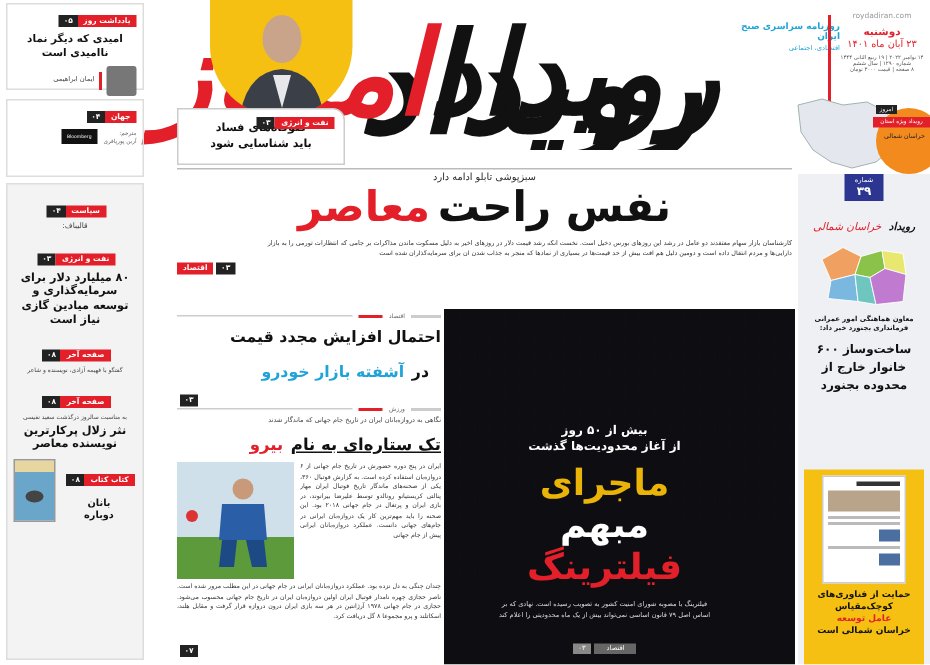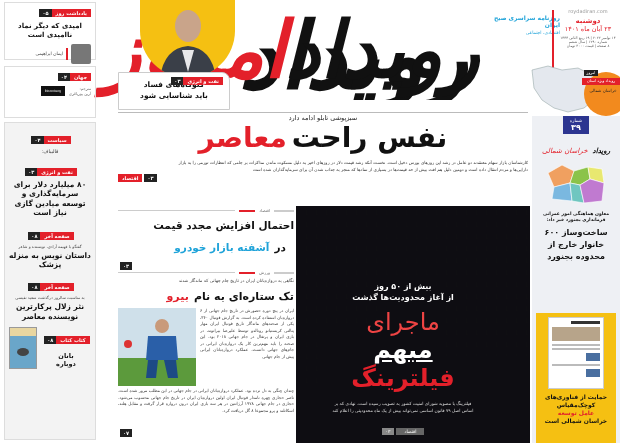--- a/index.html
+++ b/index.html
@@ -90,21 +90,20 @@
     <div><span class="tag">سیاست</span><span class="pg">۰۴</span></div>
     <div class="small" style="margin-top:2px;">قالیباف:</div>
   </div>
   <div style="text-align:center;margin-top:5px;">
     <div><span class="tag">نفت و انرژی</span><span class="pg">۰۳</span></div>
     <div class="hl" style="font-size:7.5px;margin-top:2px;">۸۰ میلیارد دلار برای سرمایه‌گذاری و توسعه میادین گازی نیاز است</div>
   </div>
   <div style="text-align:center;margin-top:5px;">
     <div><span class="tag">صفحه آخر</span><span class="pg">۰۸</span></div>
     <div class="small" style="margin-top:2px;font-size:4px;">گفتگو با فهیمه آزادی، نویسنده و شاعر</div>
-    <div class="hl" style="font-size:7.5px;margin-top:2px;">داستان نویس به منزله پزشک</div>
   </div>
   <div style="text-align:center;margin-top:5px;">
     <div><span class="tag">صفحه آخر</span><span class="pg">۰۸</span></div>
     <div class="small" style="margin-top:2px;font-size:4px;">به مناسبت سالروز درگذشت سعید نفیسی</div>
     <div class="hl" style="font-size:7.5px;margin-top:2px;">نثر زلال پرکارترین نویسنده معاصر</div>
   </div>
   <div style="display:flex;margin-top:6px;gap:4px;align-items:flex-start;">
     <div style="flex:1;text-align:center;">
       <div><span class="tag">کتاب کتاب</span><span class="pg">۰۸</span></div>
       <div class="hl" style="font-size:6.5px;margin-top:6px;width:30px;margin-right:auto;margin-left:auto;">بانان دوباره</div>
@@ -144,21 +143,21 @@
 
 <div class="abs" style="left:118px;top:270px;width:176px;">
   <div style="display:flex;align-items:center;gap:4px;">
     <span style="flex:0 0 20px;height:2px;background:#ccc;"></span>
     <span style="font-size:4px;color:#666;">ورزش</span>
     <span style="flex:0 0 16px;height:2px;background:#e3202a;"></span>
     <span style="flex:1;height:1px;background:#ccc;"></span>
   </div>
   <div style="font-size:4.4px;color:#444;text-align:right;margin-top:3px;">نگاهی به دروازه‌بانان ایران در تاریخ جام جهانی که ماندگار شدند</div>
   <div style="text-align:right;margin-top:2px;">
-    <span style="font-size:11px;font-weight:bold;">تک ستاره‌ای به نام</span>
+    <span style="font-size:11px;font-weight:bold;text-decoration:underline;">تک ستاره‌ای به نام</span>
     <span style="font-size:11px;font-weight:bold;color:#e3202a;">بیرو</span>
   </div>
   <div style="display:flex;gap:4px;margin-top:4px;">
     <div class="body-text" style="flex:1;height:78px;overflow:hidden;font-size:4.2px;">ایران در پنج دوره حضورش در تاریخ جام جهانی از ۶ دروازه‌بان استفاده کرده است. به گزارش فوتبال ۳۶۰، یکی از صحنه‌های ماندگار تاریخ فوتبال ایران مهار پنالتی کریستیانو رونالدو توسط علیرضا بیرانوند، در بازی ایران و پرتغال در جام جهانی ۲۰۱۸ بود. این صحنه را باید مهم‌ترین کار یک دروازه‌بان ایرانی در جام‌های جهانی دانست. عملکرد دروازه‌بانان ایرانی پیش از جام جهانی</div>
     <div style="flex:0 0 78px;height:78px;background:linear-gradient(135deg,#d9e6c8 0%,#c7d7e8 40%,#5b8f3a 100%);position:relative;overflow:hidden;">
       <svg width="78" height="78" viewBox="0 0 78 78">
         <rect x="0" y="0" width="78" height="78" fill="#cfe0ea"></rect>
         <rect x="0" y="50" width="78" height="28" fill="#5c9a3c"></rect>
         <circle cx="44" cy="18" r="7" fill="#c99a7a"></circle>
         <path d="M30 28 L58 28 L60 52 L28 52 Z" fill="#2a5fa8"></path>
@@ -179,22 +178,22 @@
       </pattern>
     </defs>
     <rect x="0" y="0" width="90" height="120" fill="url(#bin)" style="color:#8b2bb5" opacity="0.7"></rect>
     <rect x="90" y="0" width="60" height="80" fill="url(#bin)" style="color:#6a3fb8" opacity="0.6"></rect>
     <rect x="150" y="0" width="84" height="150" fill="url(#bin)" style="color:#2fb84a" opacity="0.75"></rect>
     <rect x="0" y="120" width="30" height="60" fill="url(#bin)" style="color:#c12a4a" opacity="0.6"></rect>
   </svg>
   <div class="abs" style="left:0;top:76px;width:214px;text-align:center;">
     <div style="font-size:8px;font-weight:bold;color:#fff;">بیش از ۵۰ روز</div>
     <div style="font-size:8px;font-weight:bold;color:#fff;margin-top:2px;">از آغاز محدودیت‌ها گذشت</div>
-    <div style="font-size:24px;font-weight:normal;color:#ef4444;line-height:28px;margin-top:6px;">ماجرای</div>
-    <div style="font-size:24px;font-weight:bold;color:#fff;line-height:28px;text-decoration:underline;">مبهم</div>
+    <div style="font-size:24px;font-weight:bold;color:#eab308;line-height:28px;margin-top:6px;">ماجرای</div>
+    <div style="font-size:24px;font-weight:bold;color:#fff;line-height:28px;">مبهم</div>
     <div style="font-size:24px;font-weight:bold;color:#e3202a;line-height:28px;">فیلترینگ</div>
     <div style="font-size:4.4px;color:#ddd;line-height:1.6;padding:0 36px;margin-top:8px;">فیلترینگ با مصوبه شورای امنیت کشور به تصویب رسیده است. نهادی که بر اساس اصل ۷۹ قانون اساسی نمی‌تواند بیش از یک ماه محدودیتی را اعلام کند</div>
     <div style="margin-top:4px;">
       <span style="display:inline-block;background:#666;color:#fff;font-size:4.5px;padding:1px 8px;">اقتصاد</span><span style="display:inline-block;background:#888;color:#fff;font-size:4.5px;padding:1px 4px;margin-right:2px;">۰۳</span>
     </div>
   </div>
 </div>
 
 <div class="abs" style="left:532px;top:116px;width:88px;height:327px;background:#eef0f4;">
   <div style="width:26px;margin:0 auto;background:#2c3590;color:#fff;text-align:center;padding:2px 0;">

